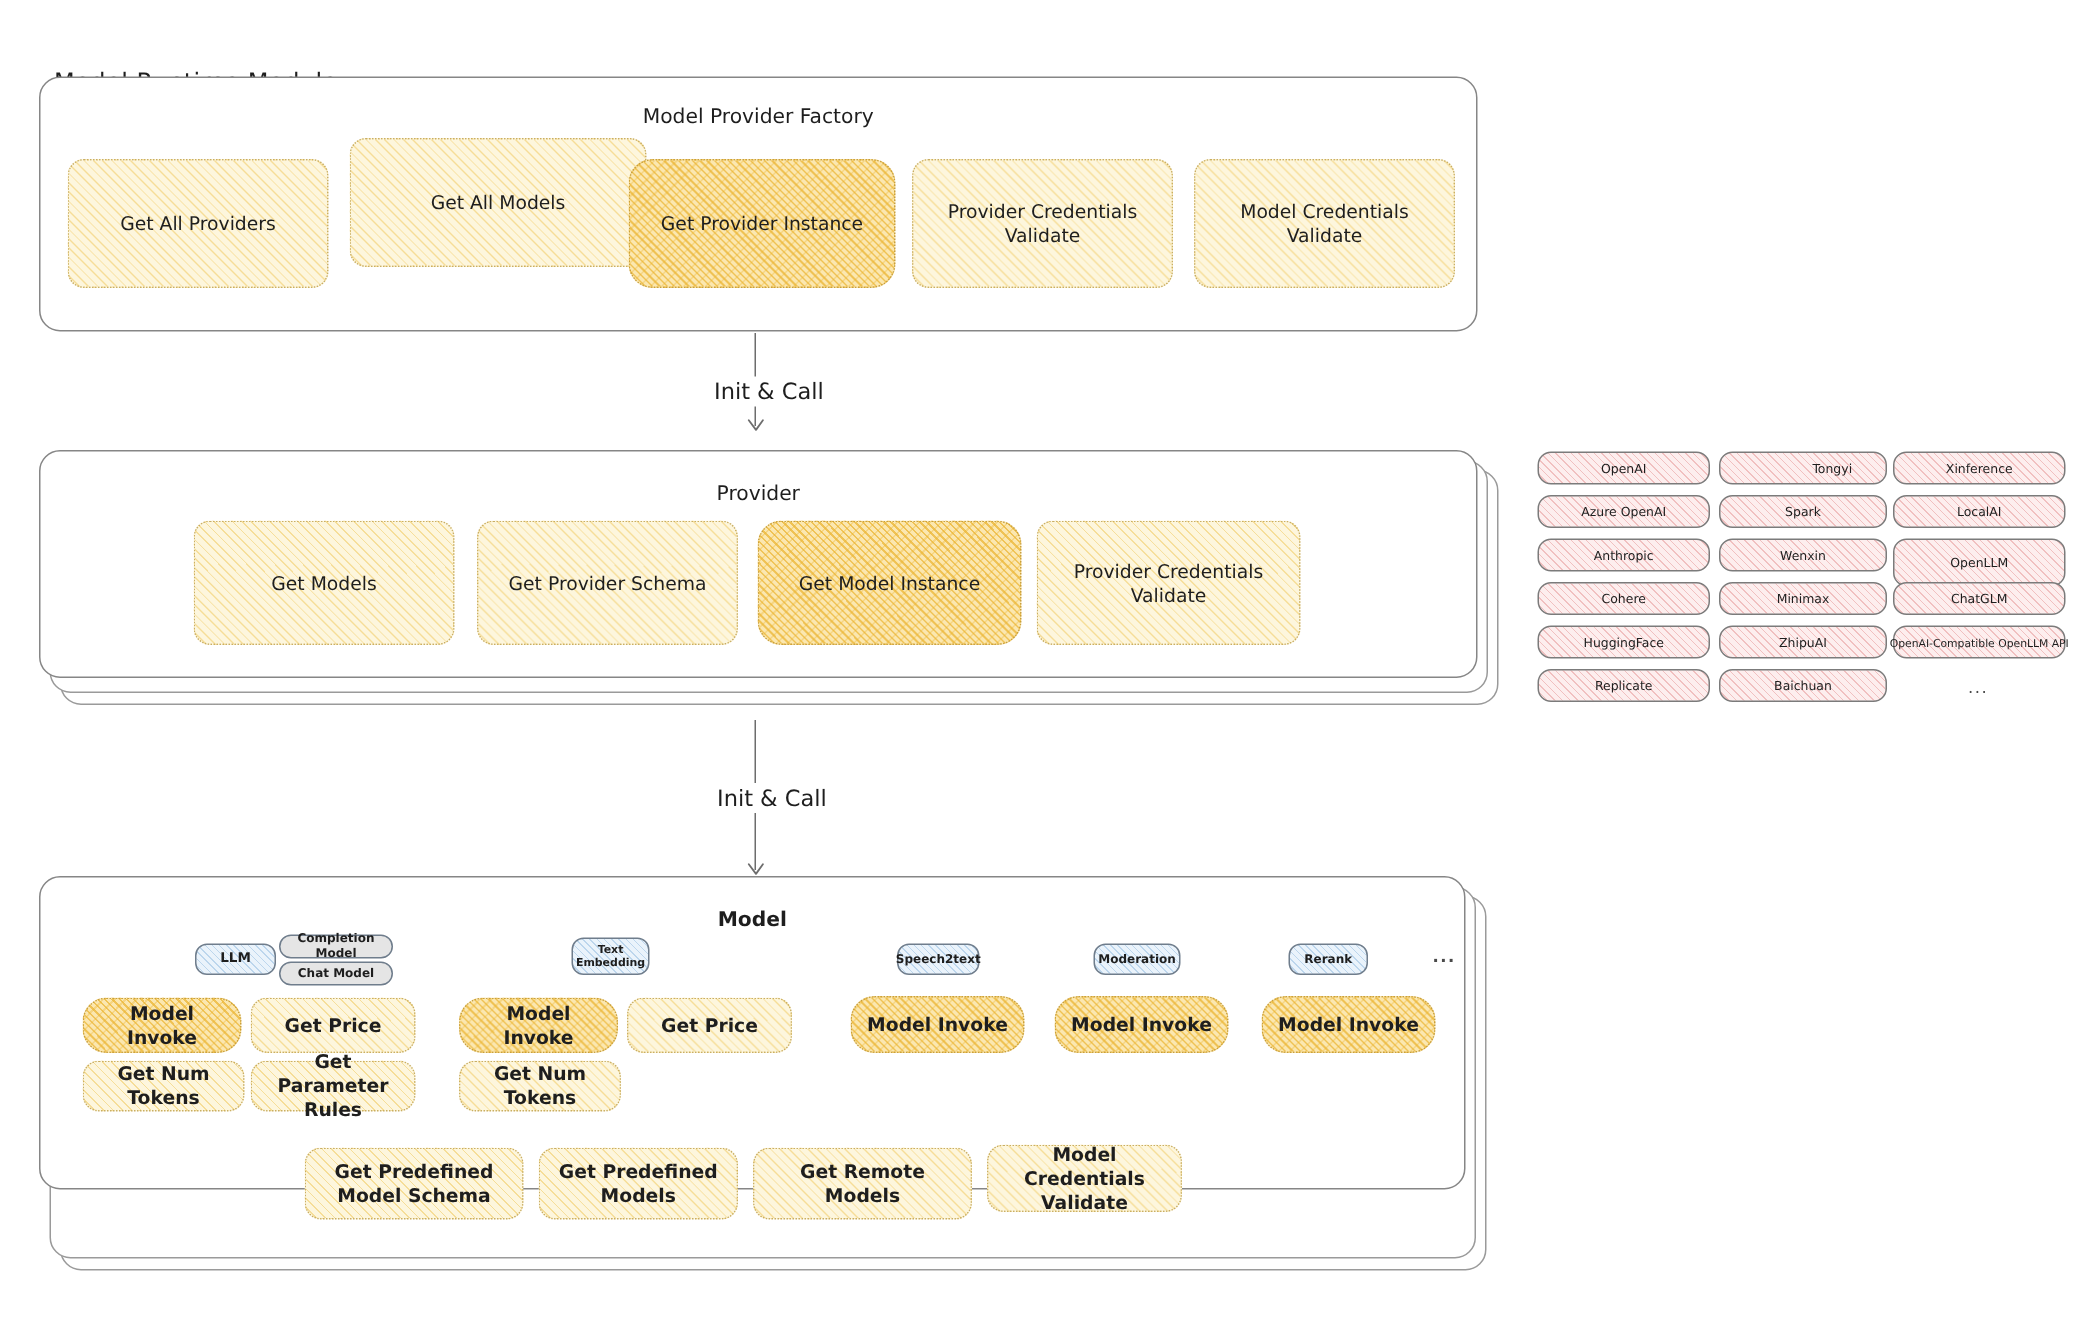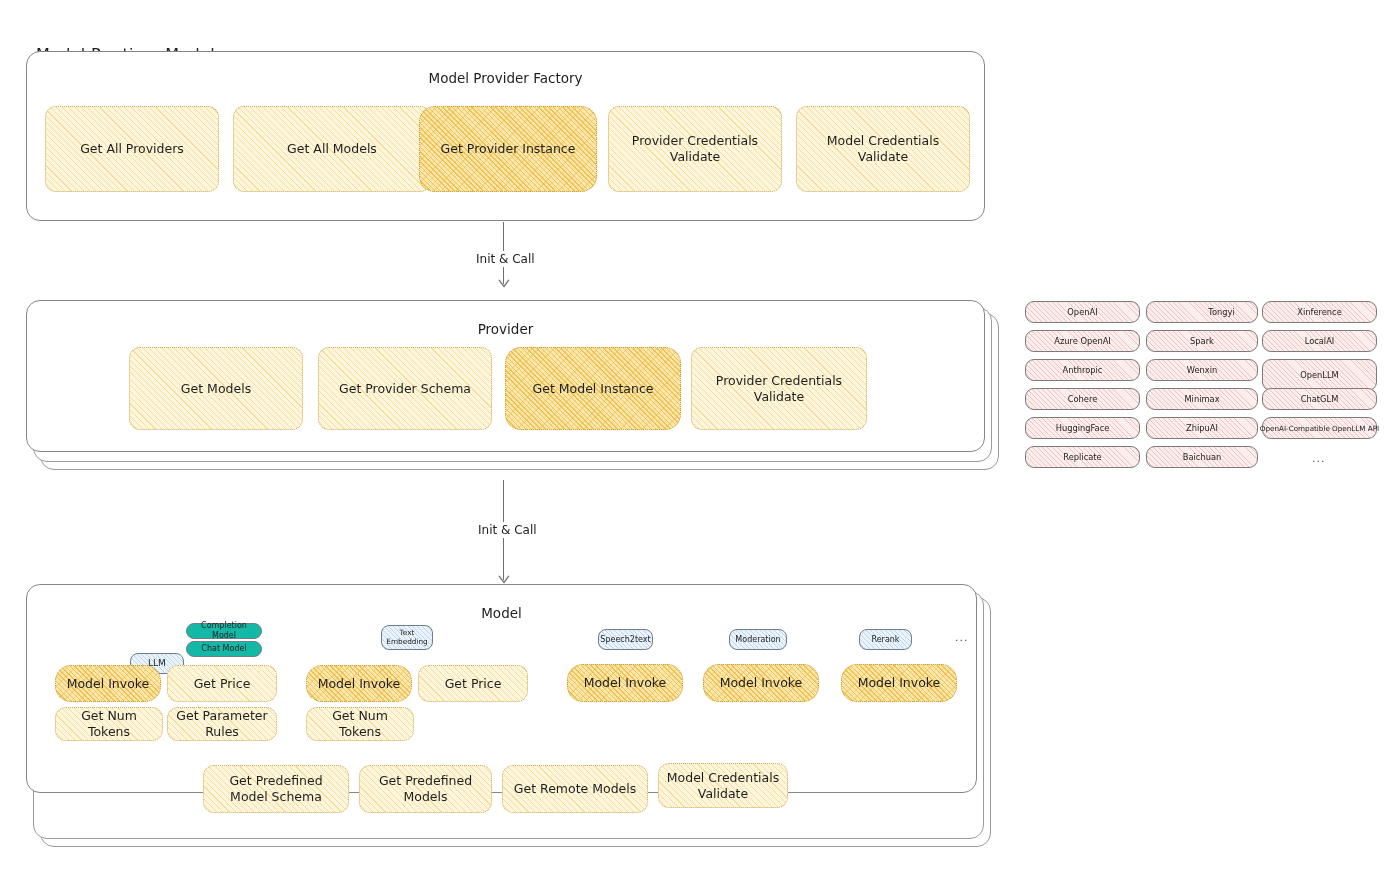--- a/index.html
+++ b/index.html
@@ -137,32 +137,32 @@
   }
   .pill-blue {
     background-color: #eaf3fb;
     background-image:
       repeating-linear-gradient(45deg,
         rgba(120,170,215,.40) 0px,
         rgba(120,170,215,.40) 0.7px,
         rgba(255,255,255,0) 0.7px,
         rgba(255,255,255,0) 3.4px);
   }
-  .pill-white { background: #14b8a6; }
+  .pill-white { background: #e5e5e5; }
   .pill-llm { font-size: 9px; }
 
   
   .arrow-line {
     position: absolute;
     width: 1.2px;
     background: #6d6d6d;
   }
   .arrow-label {
     position: absolute;
-    font-size: 12px;
+    font-size: 15px;
     color: #1e1e1e;
     background: #ffffff;
     padding: 1px 4px;
     white-space: nowrap;
   }
   .arrow-head {
     position: absolute;
     width: 12px; height: 12px;
   }
   .arrow-head svg { display: block; }
@@ -172,21 +172,21 @@
 
 <div class="canvas">
 
   <div id="page-title">Model Runtime Module</div>
 
   <div class="panel" style="left:26px; top:51px; width:959px; height:170px;">
     <div class="panel-title" style="top:18px;">Model Provider Factory</div>
 
     <div class="node fill-light" style="left:18px; top:54px; width:174px; height:86px;">Get All Providers</div>
 
-    <div class="node fill-light" style="left:206px; top:54px; width:198px; height:86px;">Get All Models</div>
+    <div class="node fill-light" style="left:206px; top:40px; width:198px; height:86px;">Get All Models</div>
 
     <div class="node fill-strong" style="left:392px; top:54px; width:178px; height:86px;">Get Provider Instance</div>
 
     <div class="node fill-light" style="left:581px; top:54px; width:174px; height:86px;">Provider Credentials Validate</div>
 
     <div class="node fill-light" style="left:769px; top:54px; width:174px; height:86px;">Model Credentials Validate</div>
   </div>
 
   <div class="arrow-line" style="left:503px; top:222px; height:62px;"></div>
   <div class="arrow-label" style="left:472px; top:251px;">Init &amp; Call</div>
@@ -240,24 +240,24 @@
   <div class="arrow-label" style="left:474px; top:522px;">Init &amp; Call</div>
   <div class="arrow-head" style="left:498px; top:572px;">
     <svg width="12" height="12" viewBox="0 0 12 12">
       <path d="M1.2 4.2 L6 10.6 L10.6 4.2" fill="none" stroke="#6d6d6d" stroke-width="1.2" stroke-linecap="round" stroke-linejoin="round"></path>
     </svg>
   </div>
 
   <div class="deck" style="left:40px; top:597px; width:951px; height:250px;"></div>
   <div class="deck" style="left:33px; top:591px; width:951px; height:248px;"></div>
 
-  <div class="panel" style="left:26px; top:584px; width:951px; height:209px;">
+  <div class="panel" style="left:26px; top:584px; width:951px; height:209px;font-weight:bold;">
     <div class="panel-title" style="top:20px;">Model</div>
 
-    <div class="pill pill-blue pill-llm" style="left:103px; top:44px; width:54px; height:21px;margin-top:24px;">LLM</div>
+    <div class="pill pill-blue pill-llm" style="left:103px; top:44px; width:54px; height:21px;">LLM</div>
     <div class="pill pill-white" style="left:159px; top:38px; width:76px; height:16px;">Completion Model</div>
     <div class="pill pill-white" style="left:159px; top:56px; width:76px; height:16px;">Chat Model</div>
 
     <div class="node fill-strong" style="left:28px; top:80px; width:106px; height:37px;">Model Invoke</div>
     <div class="node fill-light" style="left:140px; top:80px; width:110px; height:37px;">Get Price</div>
     <div class="node fill-light" style="left:28px; top:122px; width:108px; height:34px;">Get Num Tokens</div>
     <div class="node fill-light" style="left:140px; top:122px; width:110px; height:34px;">Get Parameter Rules</div>
 
     <div class="pill pill-blue" style="left:354px; top:40px; width:52px; height:25px; font-size:7.3px;">Text Embedding</div>
 

